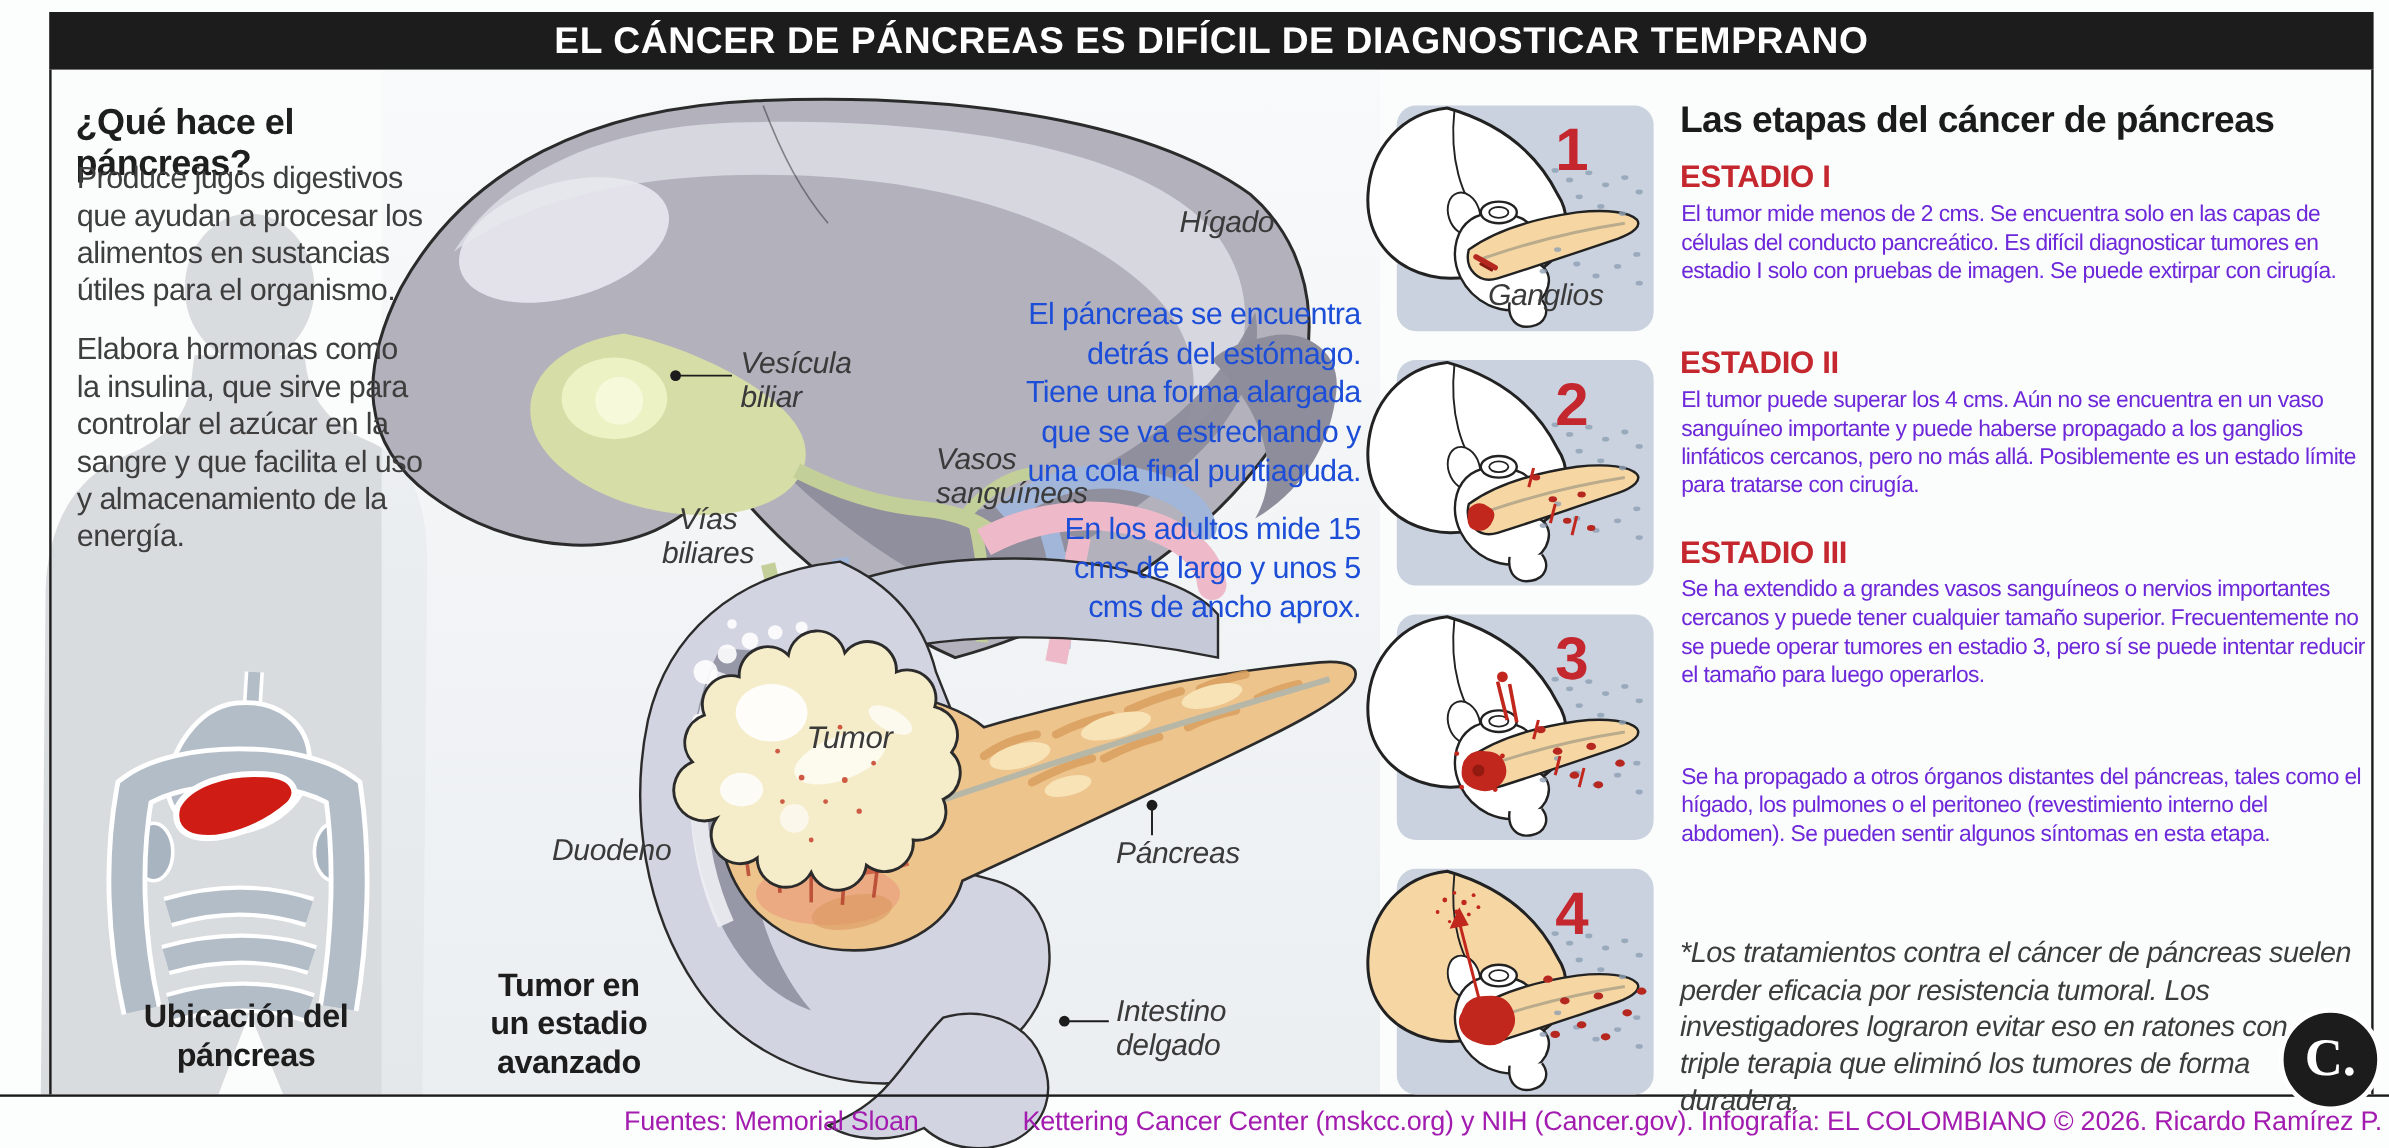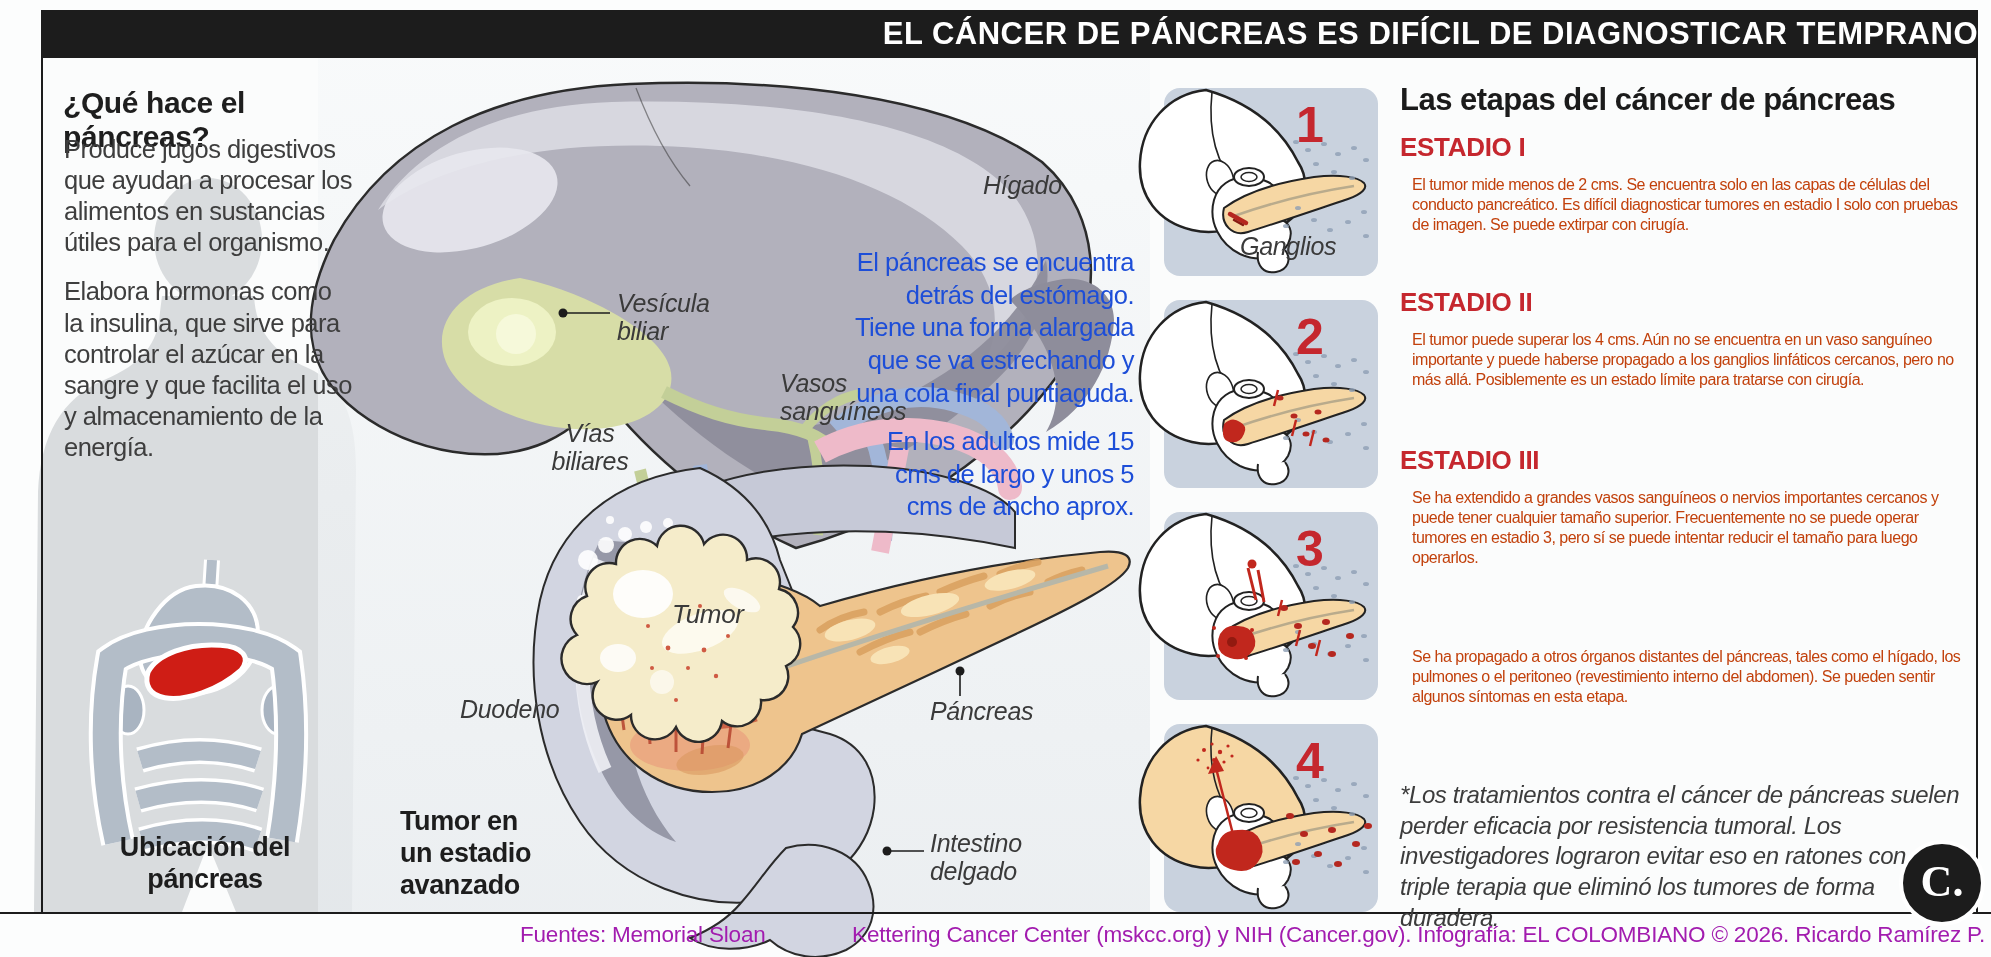--- a/index.html
+++ b/index.html
@@ -2,46 +2,46 @@
 <html><head>
 <meta charset="utf-8">
 <style>
   html,body{margin:0;padding:0;background:#ffffff;}
   .stage{position:relative;width:1991px;height:957px;background:#fcfdfd;
          font-family:"Liberation Sans",sans-serif;overflow:hidden;color:#222;}
   .abs{position:absolute;}
   svg{display:block;}
   
   .titlebar{left:41px;top:10px;width:1937px;height:48px;background:#1c1c1c;
-            display:flex;align-items:center;justify-content:flex-end;}
+            display:flex;align-items:center;justify-content:center;}
   .titlebar h1{margin:0;color:#fff;font-size:31px;font-weight:bold;letter-spacing:.5px;
                font-stretch:condensed;white-space:nowrap;}
   .border-v{top:58px;height:854px;width:2px;background:#1c1c1c;}
   .border-b{left:0px;top:912px;width:1991px;height:2px;background:#1c1c1c;}
   
   .lp-heading{left:63px;top:86px;width:330px;font-size:30px;font-weight:bold;color:#1e1e1e;letter-spacing:-.4px;}
   .lp-text{left:64px;top:134px;width:292px;font-size:25.5px;line-height:1.22;color:#3e3e3e;letter-spacing:-.5px;}
   .lp-text p{margin:0 0 18px 0;}
   .caption{font-weight:bold;color:#1d1d1d;font-size:27px;line-height:1.18;letter-spacing:-.4px;}
   .cap-ubicacion{left:105px;top:832px;width:200px;text-align:center;}
-  .cap-tumor{left:400px;top:806px;width:148px;text-align:left;}
+  .cap-tumor{left:400px;top:806px;width:148px;text-align:center;}
   
   .ilabel{font-style:italic;font-size:25px;color:#3a3a3a;line-height:1.1;letter-spacing:-.3px;}
   
   .center-desc{left:846px;top:246px;width:288px;text-align:right;font-size:25.5px;
                line-height:1.28;color:#1d4ed8;letter-spacing:-.5px;}
   .center-desc p{margin:0 0 16px 0;}
   
   .thumb-num{width:70px;font-size:50px;font-weight:bold;color:#c5272e;letter-spacing:-1px;}
   .ganglios{left:1240px;top:233px;}
   
   .rp-heading{left:1400px;top:82px;width:580px;font-size:31px;font-weight:bold;color:#1b1b1b;letter-spacing:-.5px;}
   .stage-block{left:1400px;width:578px;}
   .stage-block h3{margin:0 0 4px 0;font-size:26px;font-weight:bold;color:#c5272e;letter-spacing:-.3px;}
-  .stage-block p{margin:12px;font-size:16px;line-height:1.25;color:#c2410c;letter-spacing:-.5px;}
+  .stage-block p{margin:1px;font-size:19px;line-height:1.25;color:#6d28d9;letter-spacing:-.5px;}
   .footnote{left:1400px;top:780px;width:560px;font-style:italic;font-size:24px;
             line-height:1.28;color:#3c3c3c;letter-spacing:-.4px;}
   
   .foot-text{top:922px;font-size:22.5px;color:#a21caf;letter-spacing:-.2px;}
   .foot-left{left:520px;}
   .foot-right{right:6px;text-align:right;}
   .logo{left:1899px;top:840px;width:78px;height:78px;border-radius:50%;background:#1c1c1c;
         border:4px solid #fff;display:flex;align-items:center;justify-content:center;}
   .logo span{color:#fff;font-family:"Liberation Serif",serif;font-weight:bold;font-size:44px;
              transform:translateY(-2px);}

